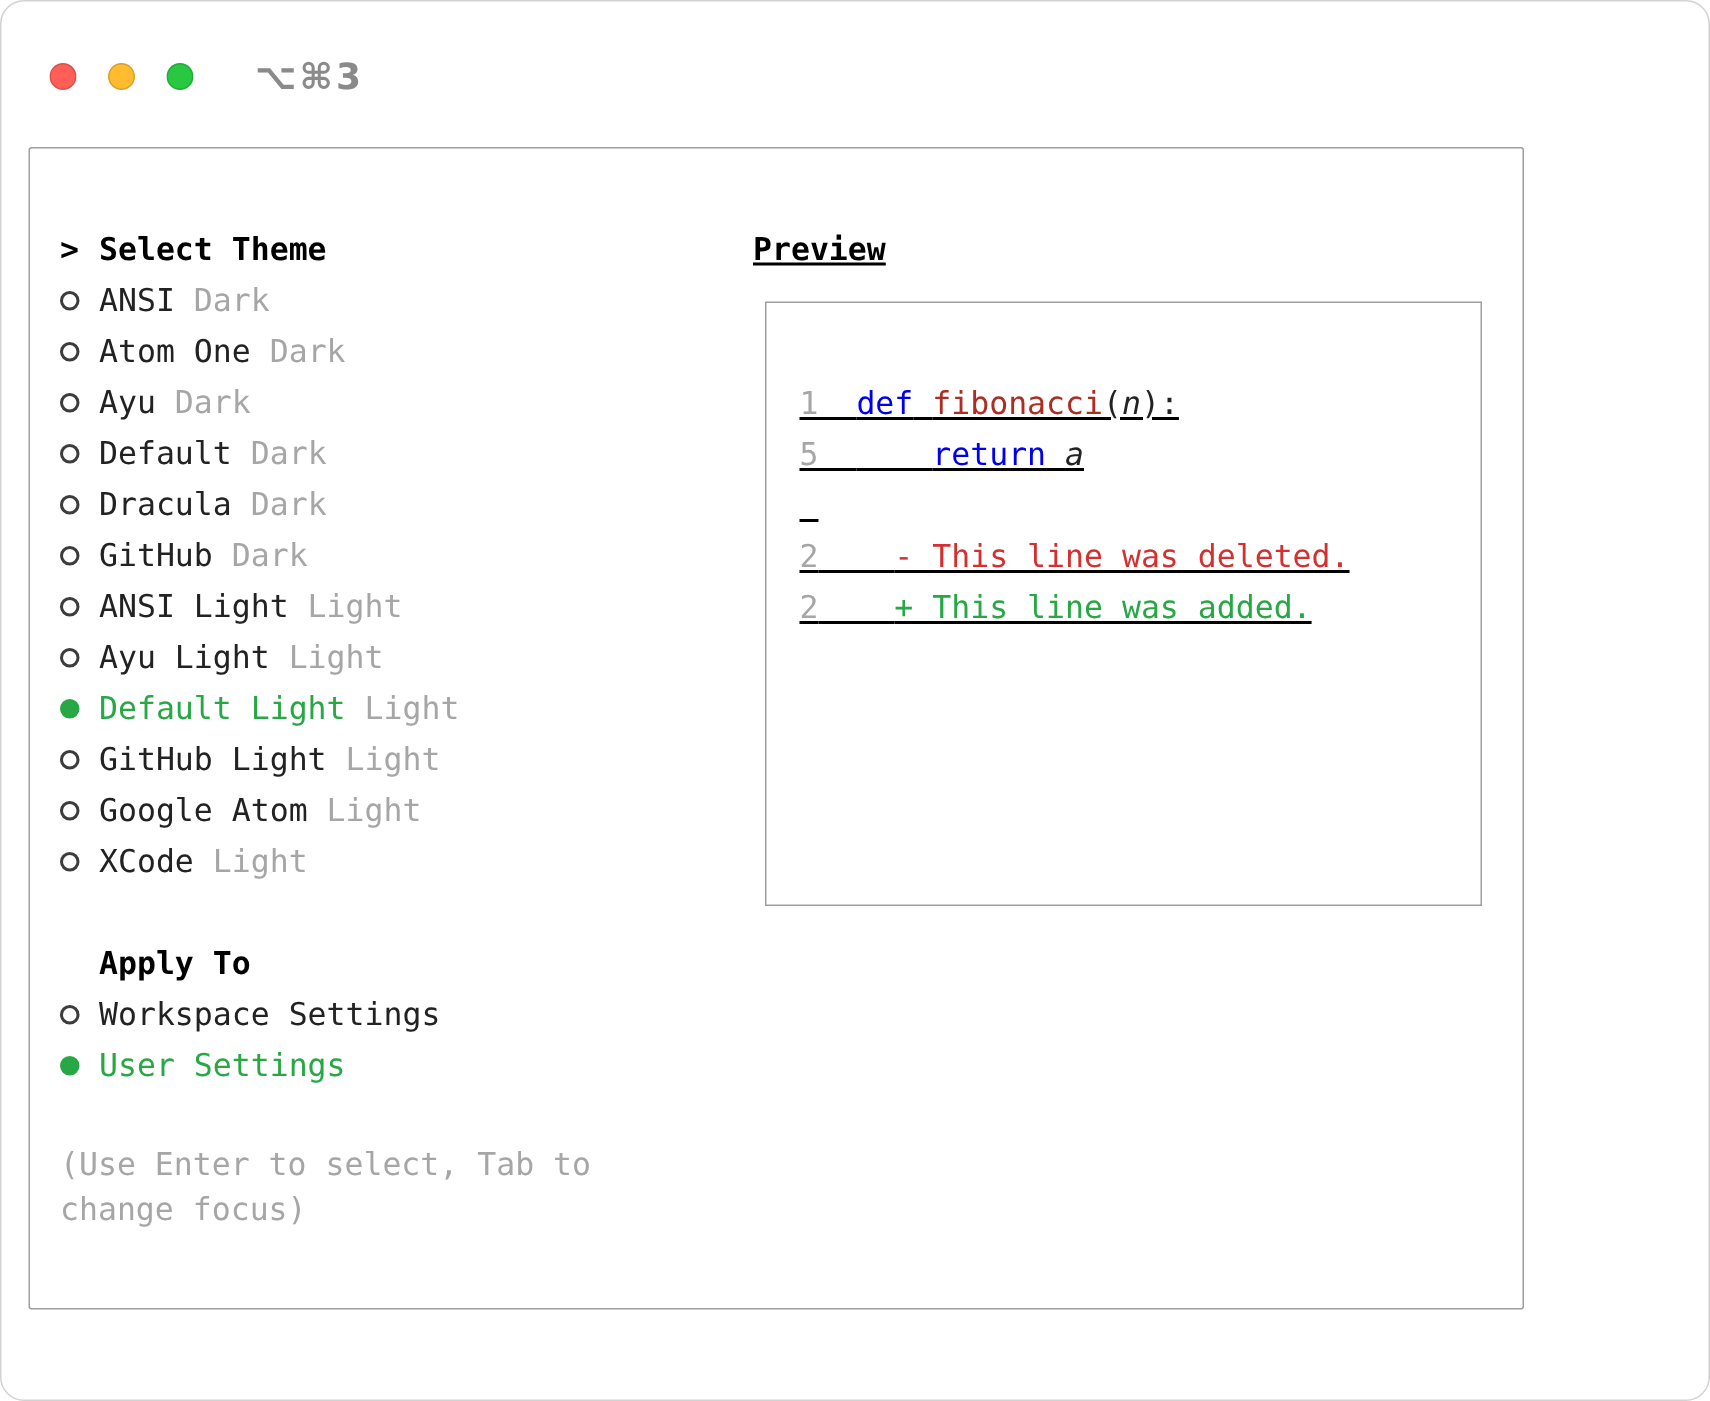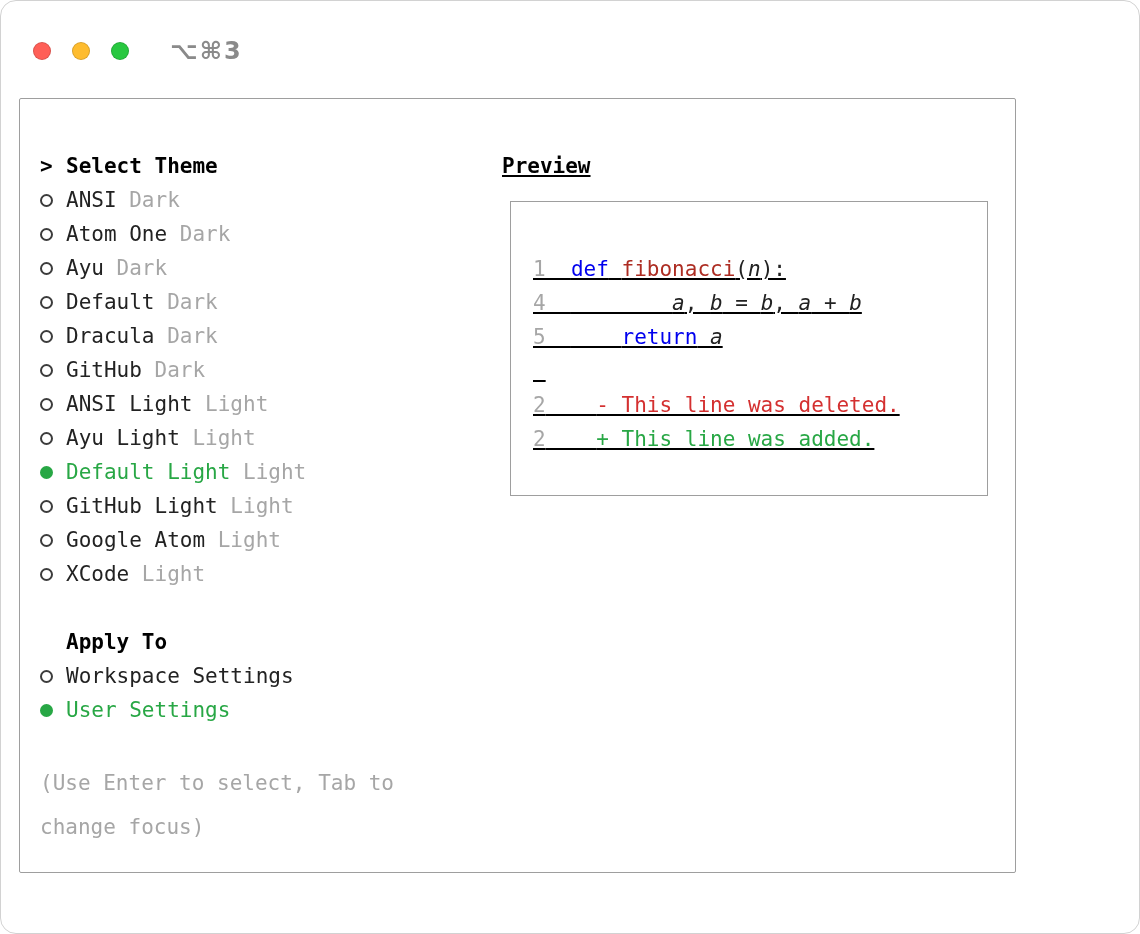--- a/index.html
+++ b/index.html
@@ -67,27 +67,27 @@
     flex: none;
   }
   .row.selected .marker { background: var(--c-sel); border-color: var(--c-sel); }
   .row.selected .tname, .row.selected .olabel { color: var(--c-sel); }
   .tname, .olabel { white-space: pre; }
   .tvariant { color: var(--c-muted); white-space: pre; }
   .gap { height: 34px; }
   .hint {
     color: var(--c-muted);
     font-size: 21px;
-    line-height: 44px;
+    line-height: 30px;
     max-width: 425px;
   }
   .preview-box {
     margin-top: 18px;
     margin-left: 8px;
-    width: 478px; height: 295px;
+    width: 478px; height: 403px;
     border: 1px solid var(--c-border);
     padding: 50px 0 0 22px;
     overflow: hidden;
   }
   .cline {
     white-space: pre;
     height: 34px; line-height: 34px;
     font-size: 21px;
     color: var(--c-text);
   }
@@ -195,21 +195,20 @@
       <div class="gap"></div>
       <div class="hint">(Use Enter to select, Tab to change focus)</div>
     </div>
 
     <div class="col-right">
       <div class="row heading">
         <span class="htext">Preview</span>
       </div>
       <div id="preview-box" class="preview-box">
           <div class="cline"><span class="tk-ln">1  </span><span class="tk-kw">def</span><span> </span><span class="tk-fn">fibonacci</span><span>(</span><span class="tk-id">n</span><span>):</span></div>
-          <div class="cline"><span class="tk-ln">4  </span><span>        </span><span class="tk-id">a</span><span>, </span><span class="tk-id">b</span><span> = </span><span class="tk-id">b</span><span>, </span><span class="tk-id">a</span><span> + </span><span class="tk-id">b</span></div>
           <div class="cline"><span class="tk-ln">5  </span><span>    </span><span class="tk-kw">return</span><span> </span><span class="tk-id">a</span></div>
           <div class="cline"> </div>
           <div class="cline"><span class="tk-ln">2</span><span>    </span><span class="tk-del">- This line was deleted.</span></div>
           <div class="cline"><span class="tk-ln">2</span><span>    </span><span class="tk-add">+ This line was added.</span></div>
         </div>
     </div>
   </div>
 </div>
 
 </body></html>

